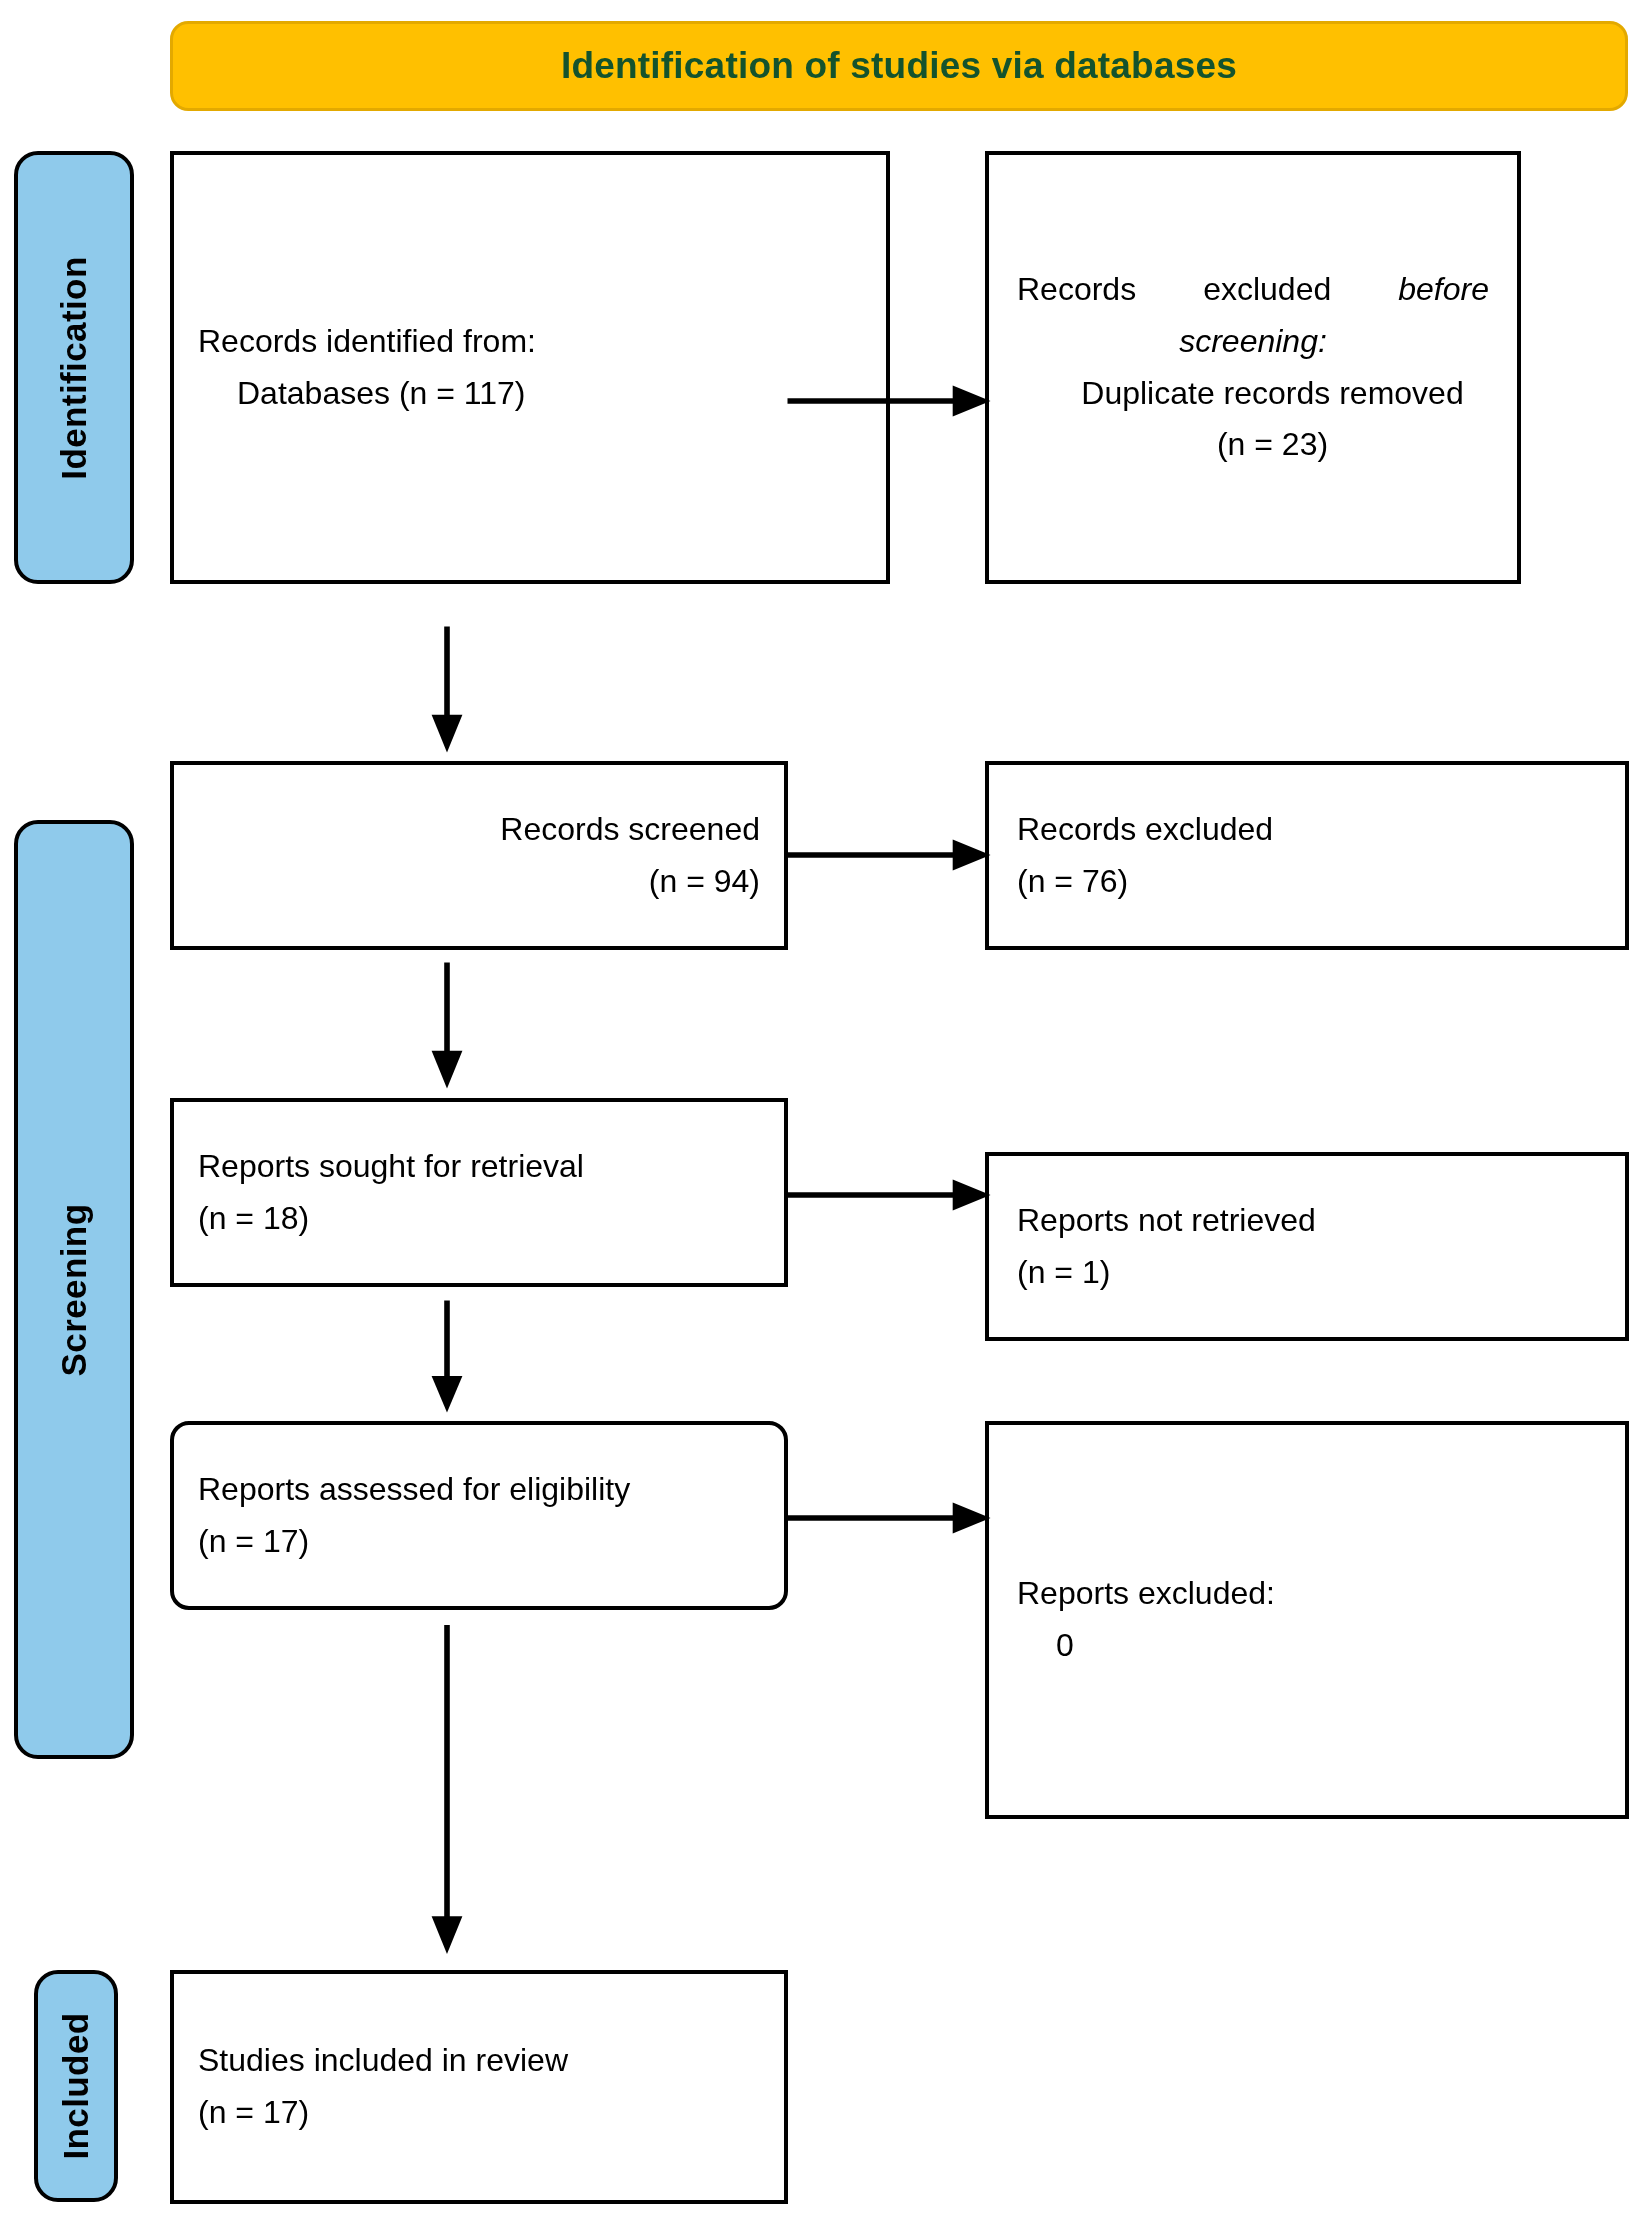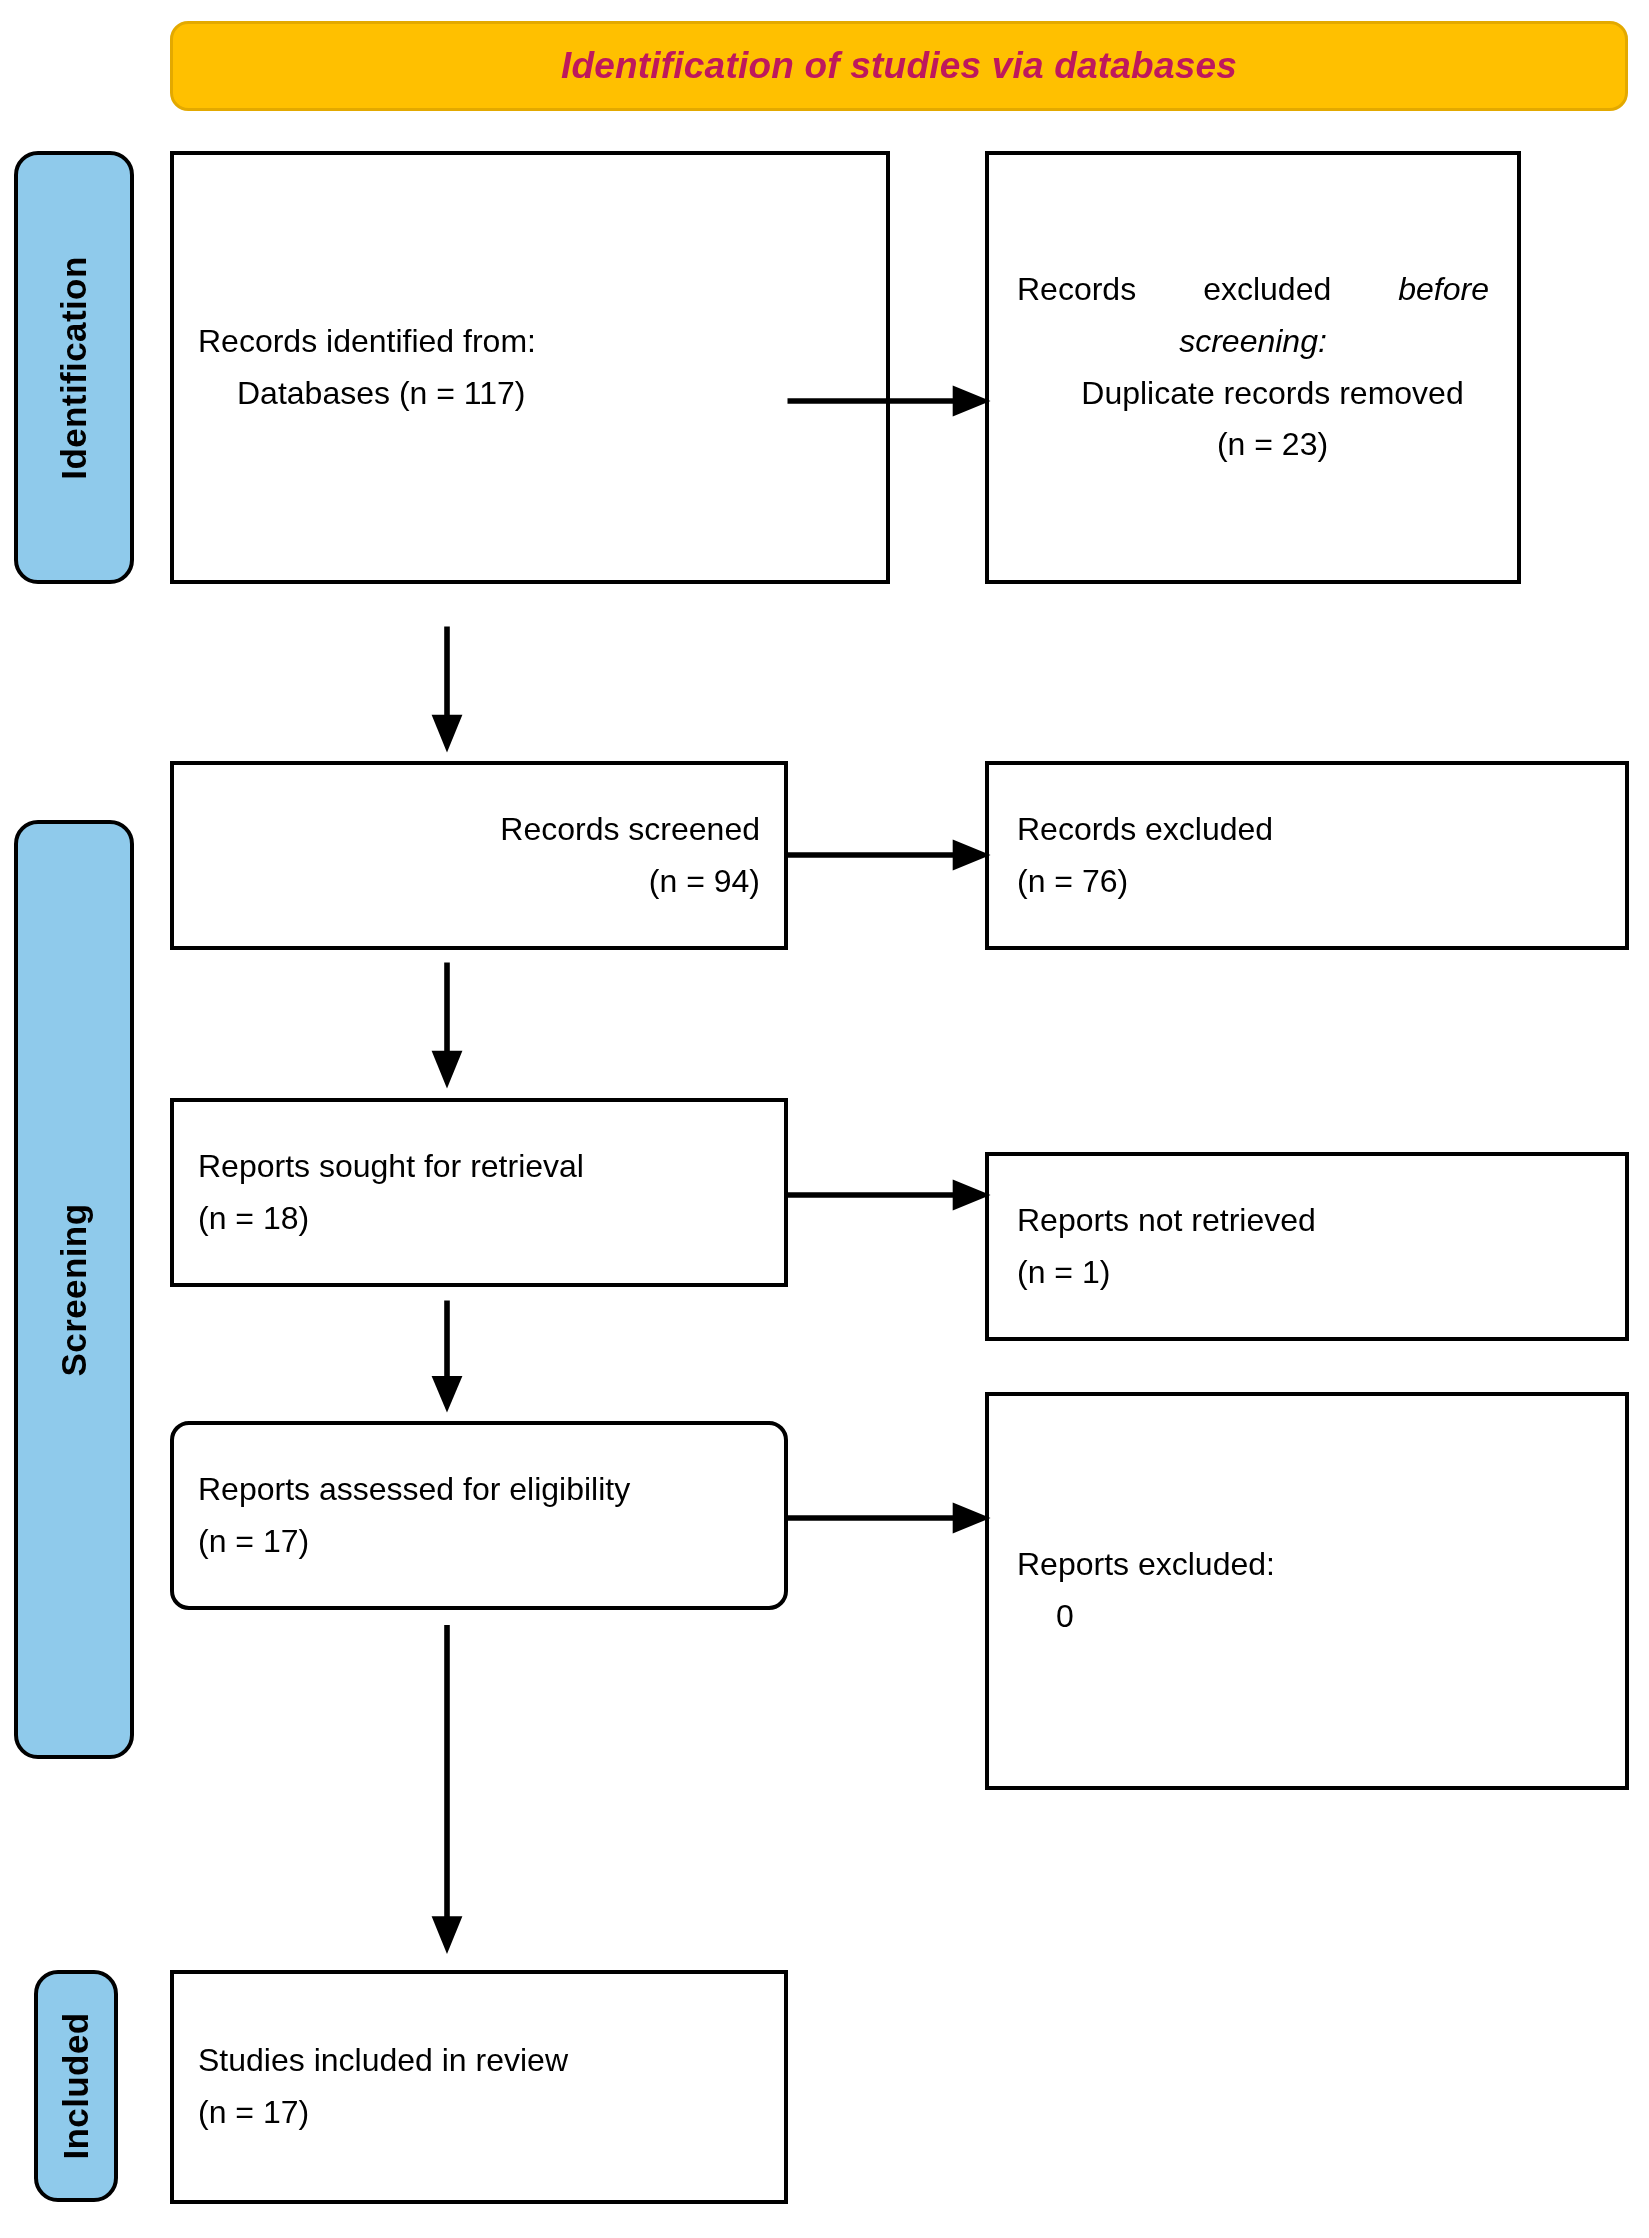--- a/index.html
+++ b/index.html
@@ -30,23 +30,22 @@
     border: 3.5px solid #E3A900;
     border-radius: 18.3px;
     box-sizing: border-box;
     display: flex;
     align-items: center;
     justify-content: center;
   }
   .header-banner-label {
     font-size: 37px;
     font-weight: bold;
-    color: #be185d;
+    color: #14532d;
     letter-spacing: 0.2px;
-    font-style: italic;
   }
 
   
   .stage-bar {
     position: absolute;
     background: #8FCAEB;
     border: 4.9px solid #000000;
     border-radius: 24px;
     box-sizing: border-box;
     display: flex;
@@ -92,21 +91,21 @@
   .flow-box .line.ital { font-style: italic; }
   .flow-box .line .ital { font-style: italic; }
 
   #box-identified      { left: 170px;  top: 151px;  width: 720px;  height: 433px; }
   #box-removed         { left: 985px; top: 151px;  width: 536px;  height: 433px;  padding: 4px 28px; text-align: center; }
   #box-screened        { left: 170px;  top: 761px; width: 618px;  height: 189px; align-items: flex-end; }
   #box-excluded        { left: 985px; top: 761px; width: 644px;  height: 189px;  padding: 16px 28px; }
   #box-sought          { left: 170px;  top: 1098px; width: 618px;  height: 189px; }
   #box-not-retrieved   { left: 985px; top: 1108px; width: 644px;  height: 189px;  padding: 0 28px; margin-top: 44px; }
   #box-assessed        { left: 170px;  top: 1421px; width: 618px;  height: 189px; border-radius: 19px; }
-  #box-reports-excl    { left: 985px; top: 1392px; width: 644px;  height: 398px;  padding: 0 28px; }
+  #box-reports-excl    { left: 985px; top: 1421px; width: 644px;  height: 398px;  padding: 0 28px; }
   #box-included        { left: 170px;  top: 1970px; width: 618px;  height: 234px; }
 
   
   .arrow-v, .arrow-h {
     position: absolute;
   }
   .arrow-v svg, .arrow-h svg { display: block; }
 
   #arrow-ident-down    { left: 426px;  top: 626px;  }
   #arrow-screen-down   { left: 426px;  top: 962px; }

